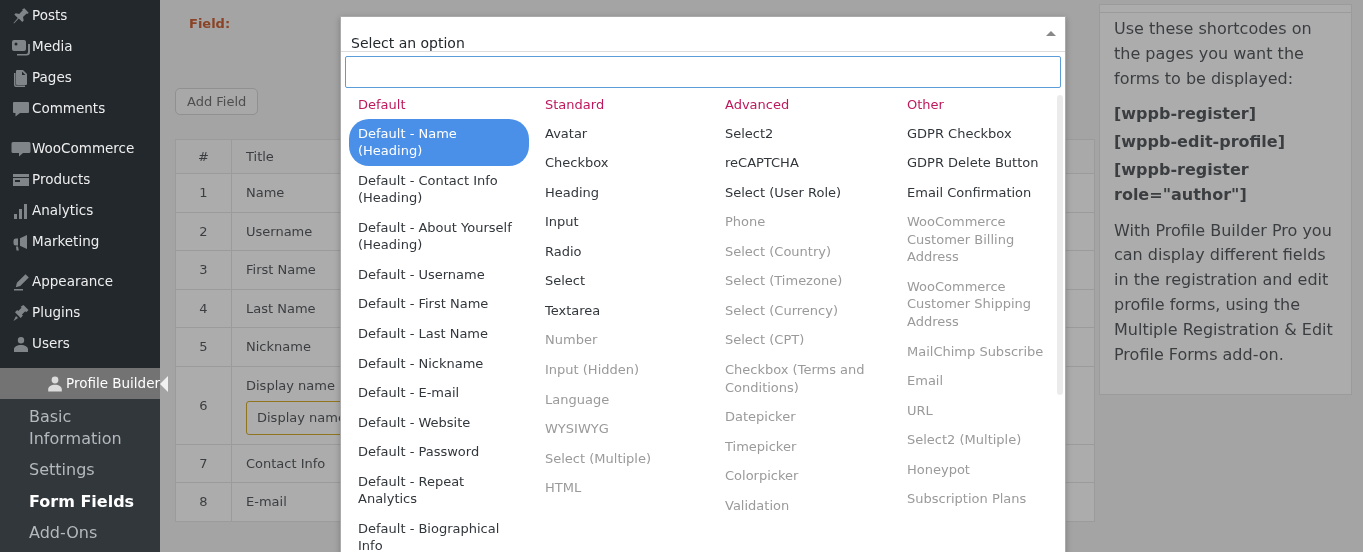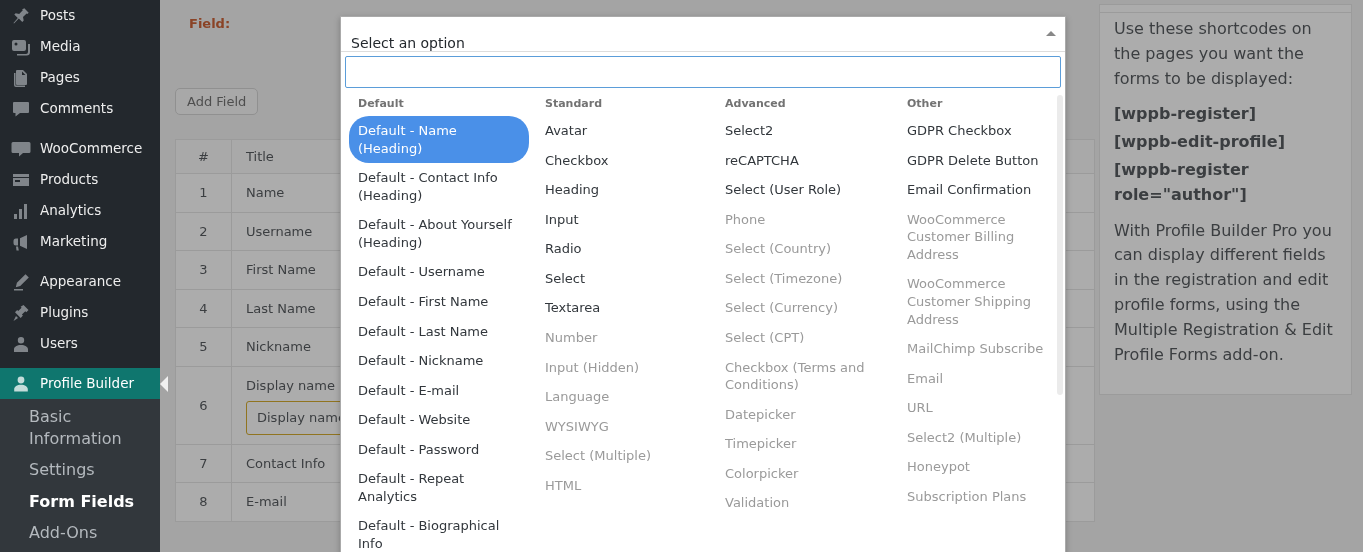--- a/index.html
+++ b/index.html
@@ -14,22 +14,22 @@
   
   .adminmenu {
     position: absolute; left: 0; top: 0; width: 160px; height: 552px;
     background: #23282d; color: #b4b9be; z-index: 40;
   }
   .menu-item {
     display: flex; align-items: center;
     height: 31px; padding-left: 11px;
     font-size: 13.5px; color: #eeeeee; position: relative;
   }
-  .menu-item .mlabel { margin-left: 9px; line-height: 1; white-space: nowrap; }
-  .menu-item.active { background: #0f766e; color: #fff; }
+  .menu-item .mlabel { margin-left: 1px; line-height: 1; white-space: nowrap; }
+  .menu-item.active { background: #737373; color: #fff; justify-content: flex-end; }
   .menu-item.active .mlabel { font-weight: 400; }
   .menu-item.active .arrow {
     position: absolute; right: -8px; top: 50%; margin-top: -8px;
     width: 0; height: 0;
     border-top: 8px solid transparent; border-bottom: 8px solid transparent;
     border-right: 8px solid #f1f1f1;
   }
   .menu-gap { height: 9px; }
   .submenu { background: #32373c; padding: 2px 0 4px 0; }
   .submenu-item {
@@ -126,21 +126,21 @@
   }
   .col {
     position: absolute; top: 0; padding-top: 2px;
   }
   .col-default   { left: 8px;  width: 180px; }
   .col-standard  { left: 195px; width: 170px; }
   .col-advanced  { left: 375px; width: 175px; }
   .col-other     { left: 557px; width: 160px; }
 
   .col-title {
-    font-size: 11px; font-weight: bold; color: #737373;
+    font-size: 13px; font-weight: normal; color: #be185d;
     padding: 4px 0 6px 9px; line-height: 1.2;
   }
   .opt {
     font-size: 13px; color: #32373c; line-height: 1.35;
     padding: 6px 9px; border-radius: 2px;
   }
   .opt.disabled { color: #9a9a9a; }
   .opt.selected { background: #4a90e8; color: #fff; border-radius: 20px; }
 
   .scrollbar-track {

